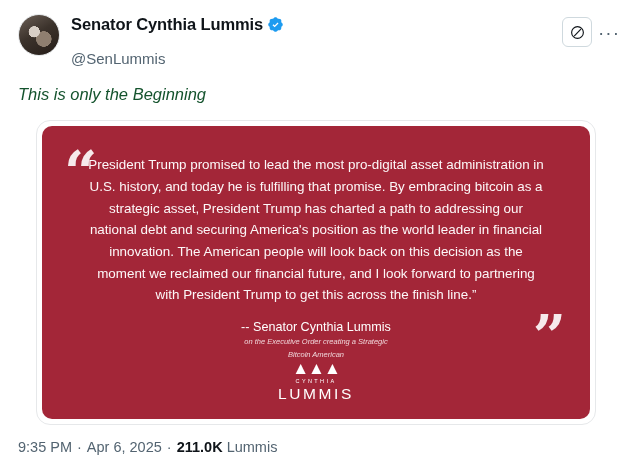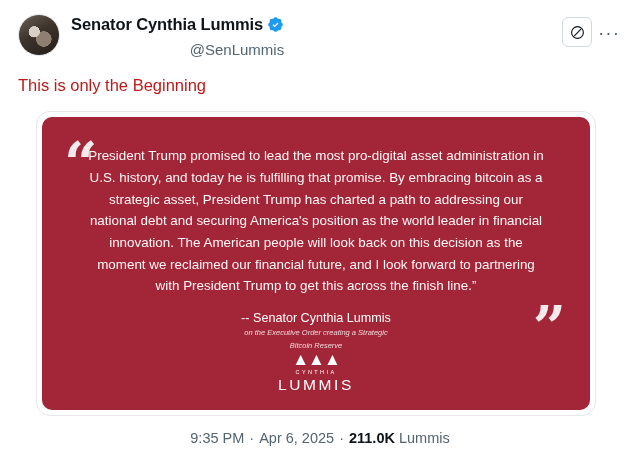--- a/index.html
+++ b/index.html
@@ -55,22 +55,21 @@
   .verified {
     margin-left: 4px;
     width: 17px;
     height: 17px;
     display: inline-block;
     flex: 0 0 17px;
   }
   .handle {
     font-size: 15px;
     color: #536471;
-    margin-top: 6px;
-    text-align: right;
+    margin-top: 15px;
   }
   .header-right {
     position: absolute;
     top: 17px;
     right: 18px;
     display: flex;
     align-items: center;
   }
   .grok-btn {
     width: 30px;
@@ -91,22 +90,23 @@
     align-items: center;
     justify-content: center;
     color: #536471;
     font-size: 19px;
     line-height: 1;
     letter-spacing: 1px;
   }
   .tweet-text {
     margin-top: 16px;
     font-size: 16.5px;
-    color: #b91c1c;
+    color: #14532d;
     line-height: 1.3;
+    font-style: italic;
   }
   .quote-card {
     margin-top: 15px;
     margin-left: 18px;
     width: 560px;
     height: 305px;
     border-radius: 14px;
     border: 1px solid #e6e8ea;
     background: #ffffff;
     box-sizing: border-box;
@@ -188,21 +188,20 @@
     font-weight: normal;
     letter-spacing: 2.6px;
     margin-top: 1px;
   }
   .meta {
     margin-top: 14px;
     font-size: 14.5px;
     color: #536471;
     display: flex;
     align-items: center;
-    justify-content: center;
   }
   .meta .dot {
     margin: 0 5px;
   }
   .views-count {
     color: #0f1419;
     font-weight: bold;
     margin-right: 4px;
   }
 </style>
@@ -240,21 +239,21 @@
   <div class="tweet-text">This is only the Beginning</div>
 
   <div class="quote-card">
     <div class="quote-inner">
       <span class="mark mark-open">“</span>
       <span class="mark mark-close">”</span>
 
       <div class="quote-body">President Trump promised to lead the most pro-digital asset administration in U.S. history, and today he is fulfilling that promise. By embracing bitcoin as a strategic asset, President Trump has charted a path to addressing our national debt and securing America's position as the world leader in financial innovation. The American people will look back on this decision as the moment we reclaimed our financial future, and I look forward to partnering with President Trump to get this across the finish line.”</div>
       <div class="attribution">-- Senator Cynthia Lummis</div>
       <div class="source-line">on the Executive Order creating a Strategic</div>
-      <div class="source-line">Bitcoin Reserve</div>
+      <div class="source-line">Bitcoin American</div>
 
       <div class="logo">
         <div class="logo-mark">▲▲▲</div>
         <div class="logo-top">CYNTHIA</div>
         <div class="logo-name">LUMMIS</div>
 
       </div>
     </div>
   </div>
 

